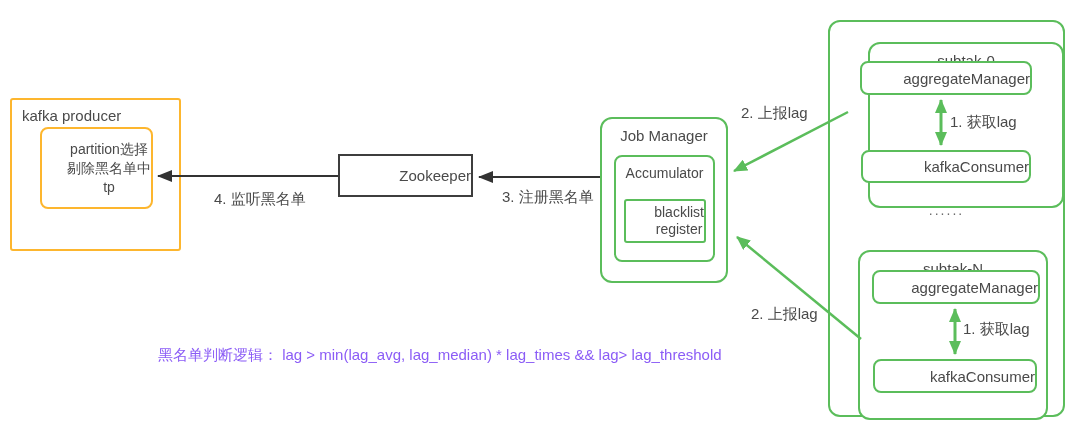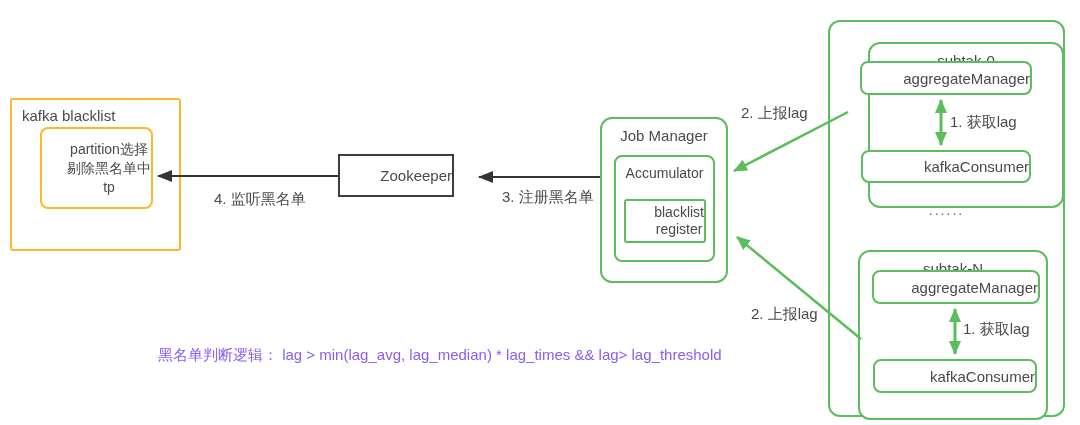--- a/index.html
+++ b/index.html
@@ -26,29 +26,29 @@
   .formula{position:absolute;font-size:15px;color:#8b5cf6;white-space:nowrap;}
   .dots{position:absolute;font-size:14px;color:#6b6b6b;letter-spacing:2px;text-align:center;}
   svg.arrows{position:absolute;left:0;top:0;width:1080px;height:425px;pointer-events:none;}
 </style>
 </head>
 <body>
 
 <div class="canvas">
 
   <div class="box orange r4" style="left:10px;top:98px;width:171px;height:153px;">
-    <div class="title-left">kafka blacklist</div>
+    <div class="title-left">kafka producer</div>
   </div>
   <div class="box orange r8 center-flex" style="left:40px;top:127px;width:113px;height:82px;font-size:14px;line-height:19px;">
     <span class="pre">partition选择
 剔除黑名单中
 tp</span>
   </div>
 
-  <div class="box blackb center-flex" style="left:338px;top:154px;width:116px;height:43px;font-size:15px;">
+  <div class="box blackb center-flex" style="left:338px;top:154px;width:135px;height:43px;font-size:15px;">
     <span>Zookeeper</span>
   </div>
 
   <div class="box green r12" style="left:600px;top:117px;width:128px;height:166px;">
     <div class="title-top">Job Manager</div>
   </div>
   <div class="box green r8" style="left:614px;top:155px;width:101px;height:107px;">
     <div class="title-top" style="font-size:14px;">Accumulator</div>
   </div>
   <div class="box green r4 center-flex" style="left:624px;top:199px;width:82px;height:44px;font-size:14px;line-height:17px;padding-left:26px;">

